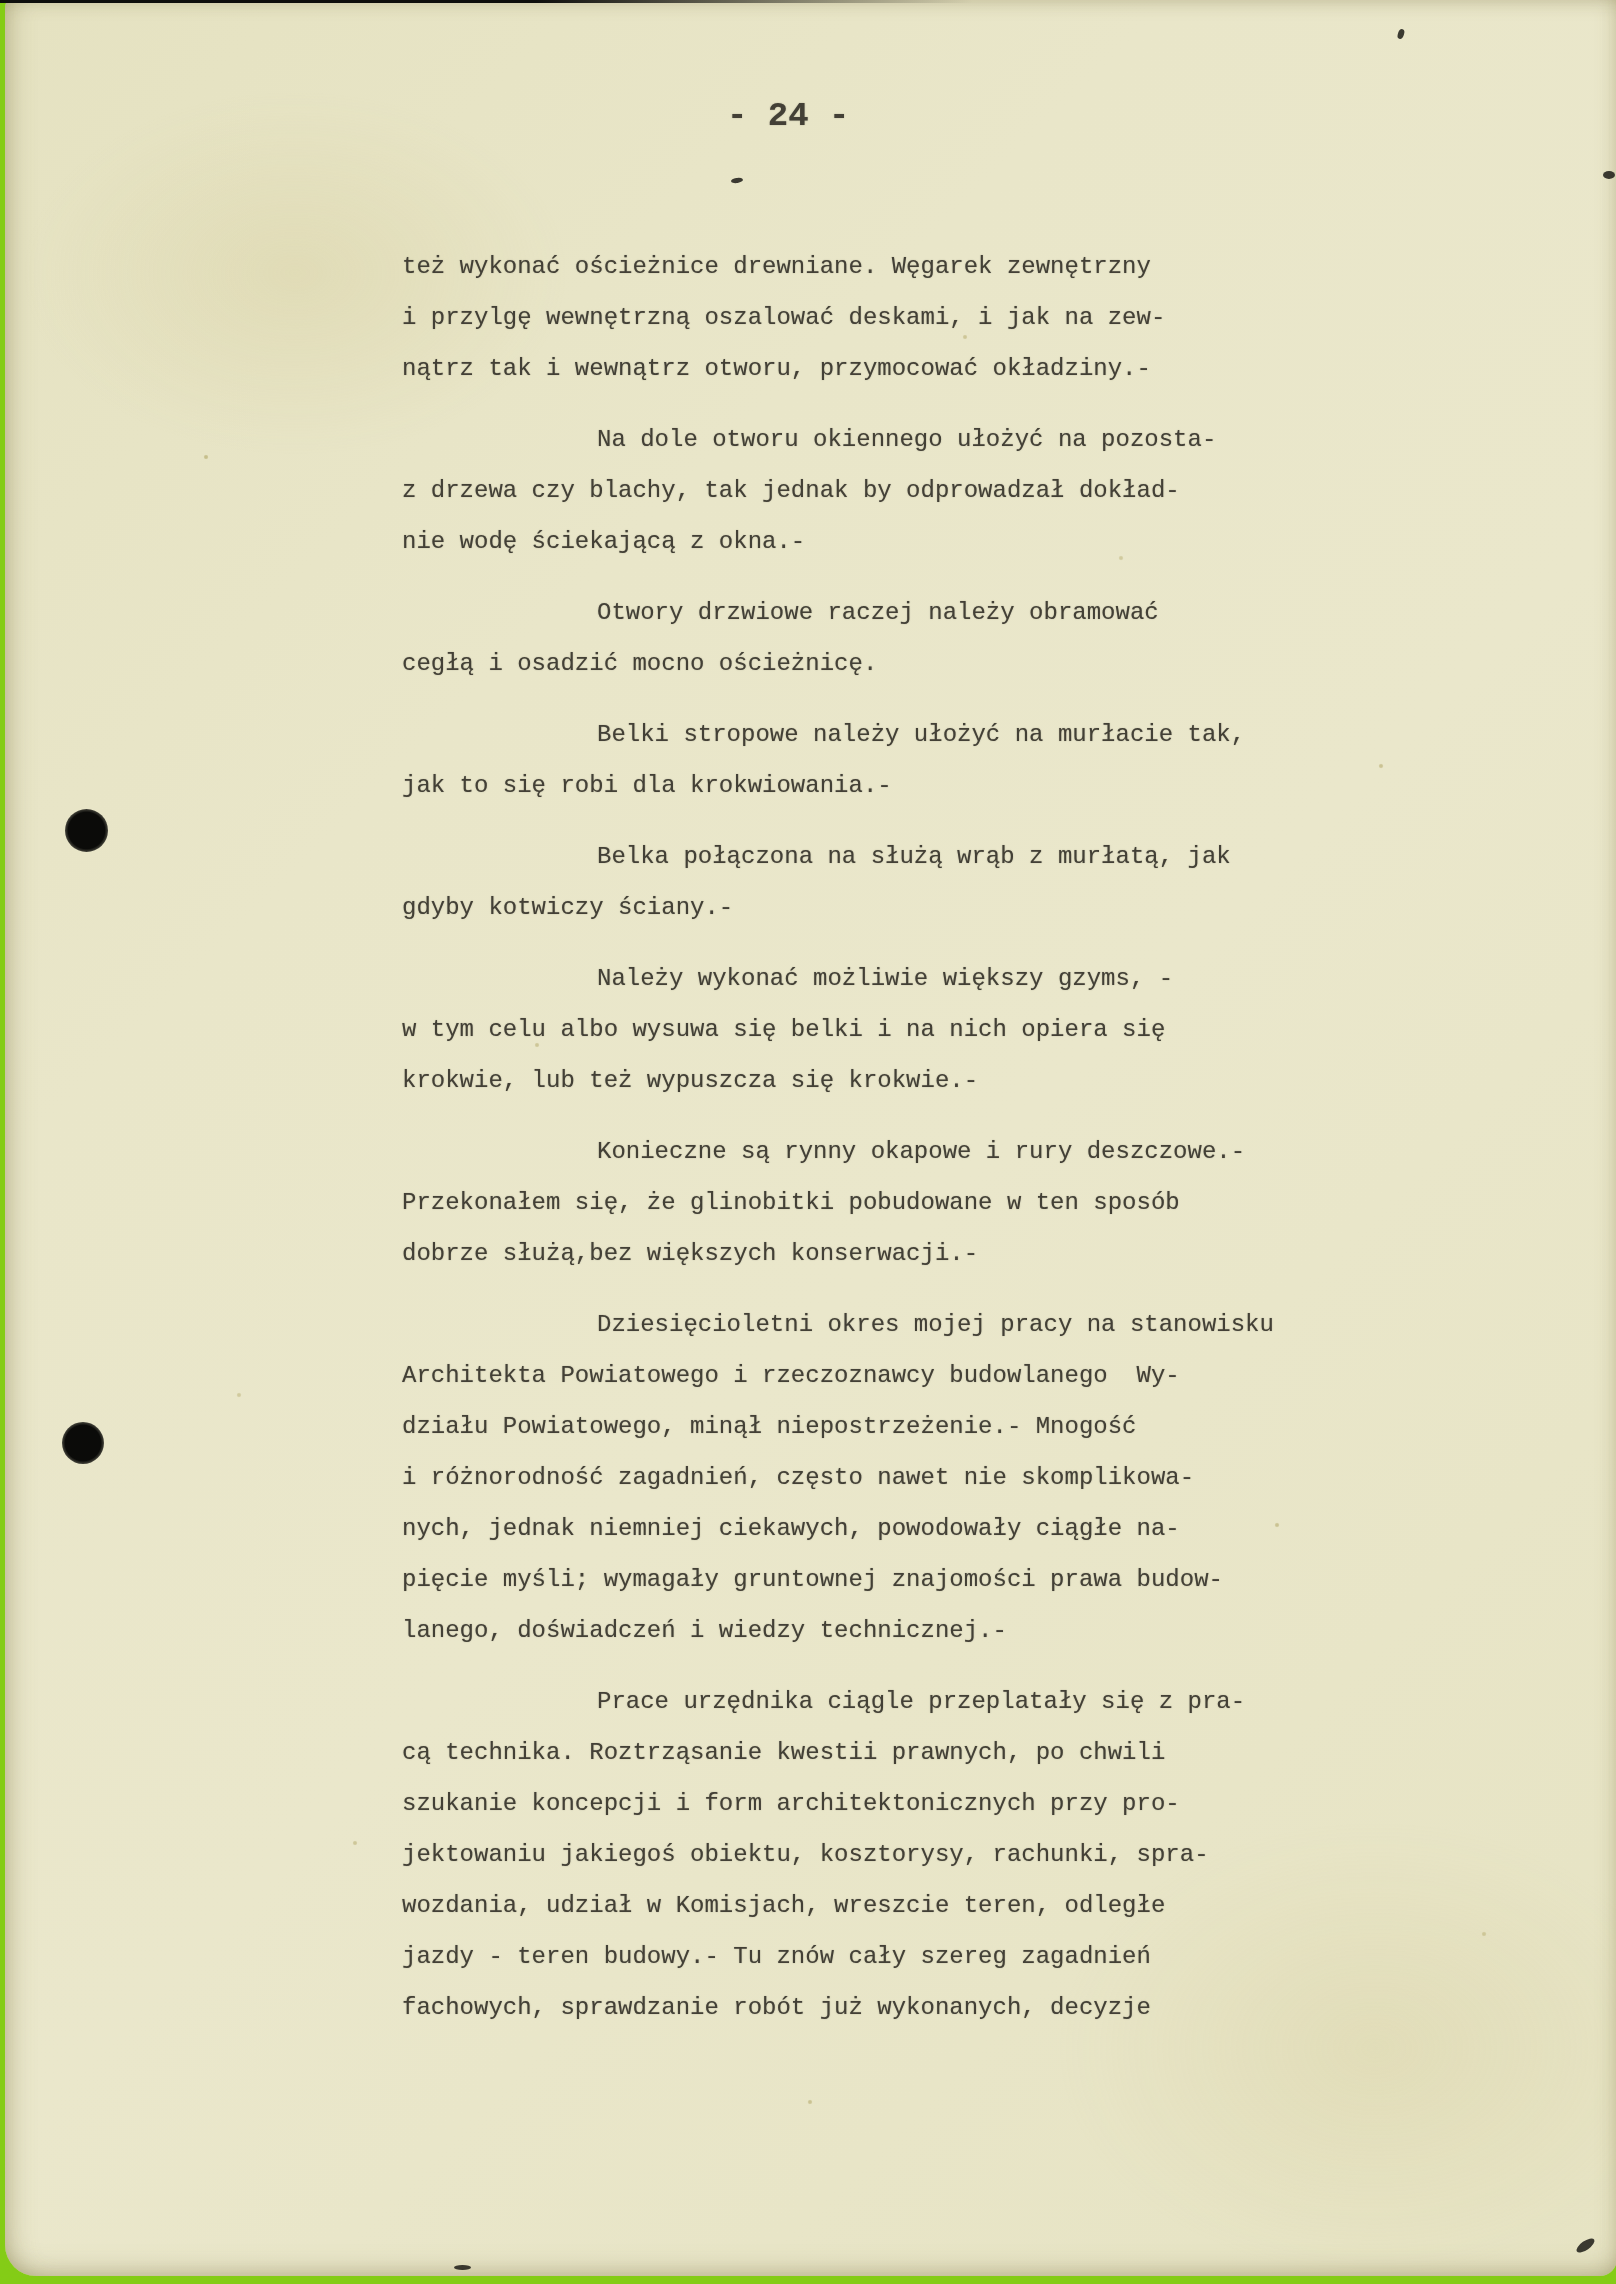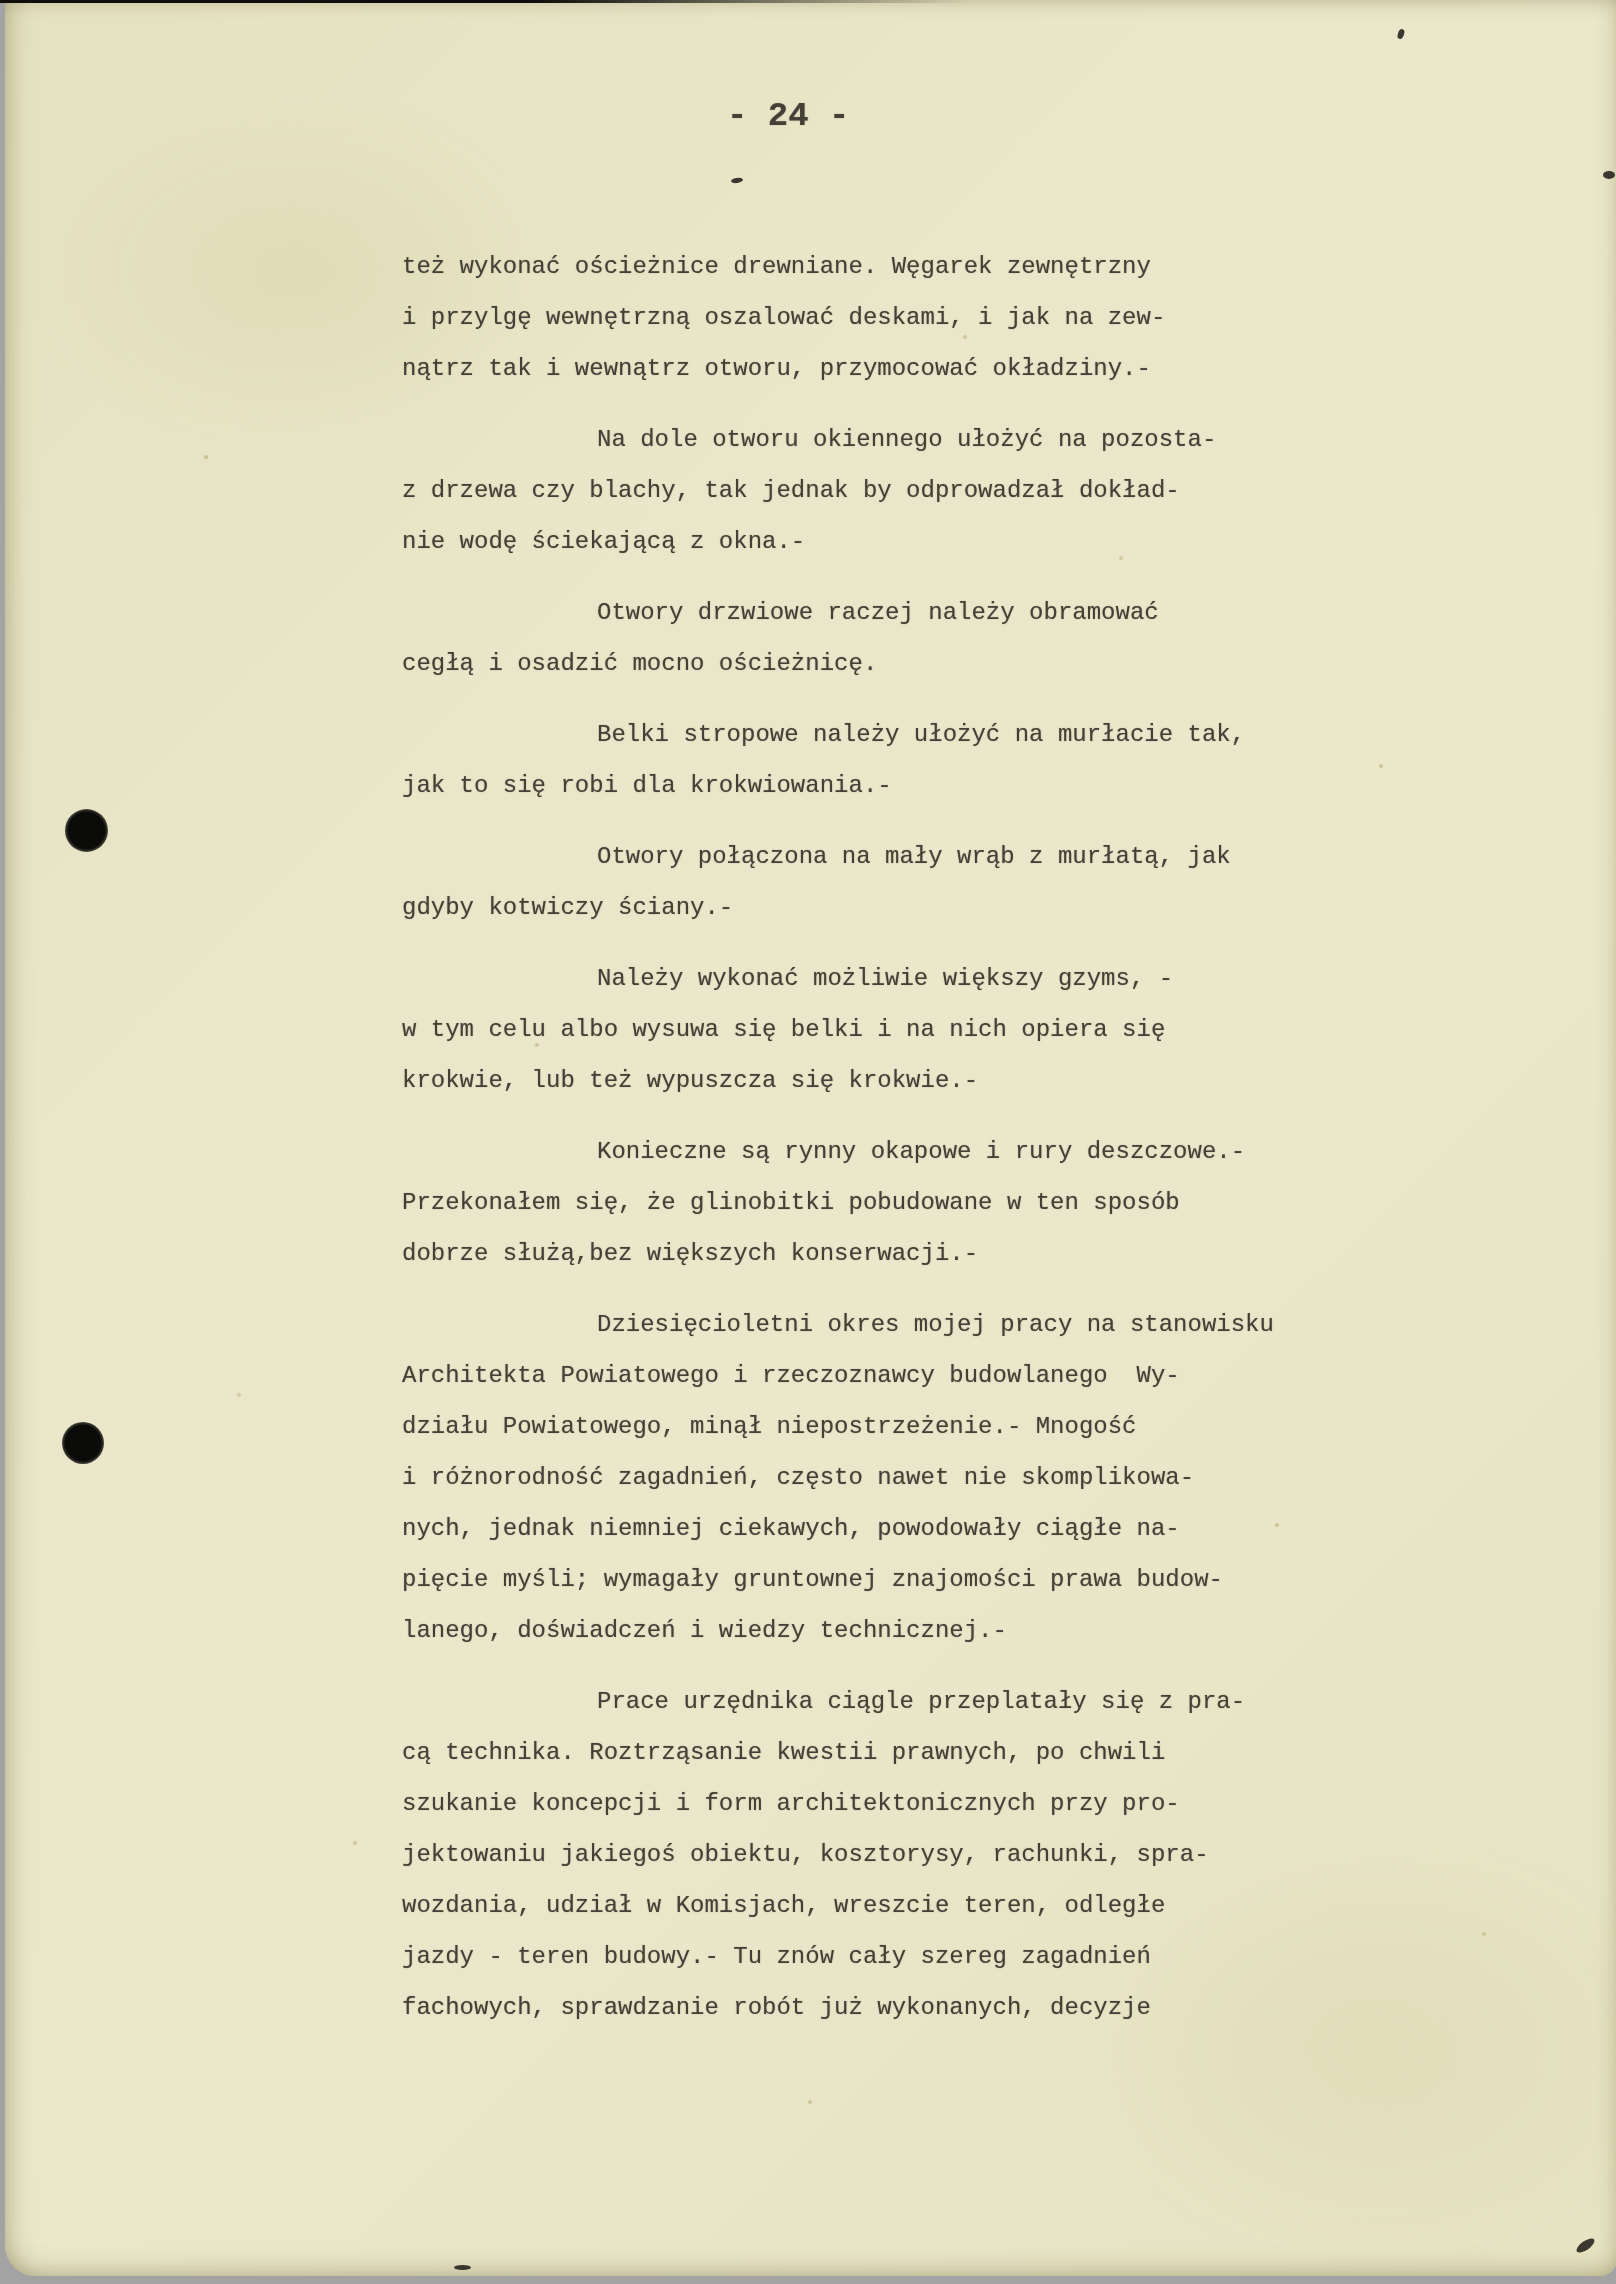--- a/index.html
+++ b/index.html
@@ -88,21 +88,21 @@
   .speck {
     position: absolute;
     background: #1c1b16;
     border-radius: 50%;
     opacity: 0.85;
   }
 </style>
 </head>
 <body>
 
-<div class="scan" style="background: #a3a3a3;">
+<div class="scan" style="background: #84cc16;">
   <div class="paper"></div>
   <div class="edge-top"></div>
 
   <div class="page-number" style="color: rgb(67, 64, 54);">- 24 -</div>
 
   <div class="text-block" style="color: rgb(67, 64, 54);">
       <div class="para">
         <div class="line">też wykonać ościeżnice drewniane. Węgarek zewnętrzny</div>
         <div class="line">i przylgę wewnętrzną oszalować deskami, i jak na zew-</div>
         <div class="line">nątrz tak i wewnątrz otworu, przymocować okładziny.-</div>
@@ -114,21 +114,21 @@
       </div>
       <div class="para indented">
         <div class="line">Otwory drzwiowe raczej należy obramować</div>
         <div class="line">cegłą i osadzić mocno ościeżnicę.</div>
       </div>
       <div class="para indented">
         <div class="line">Belki stropowe należy ułożyć na murłacie tak,</div>
         <div class="line">jak to się robi dla krokwiowania.-</div>
       </div>
       <div class="para indented">
-        <div class="line">Otwory połączona na mały wrąb z murłatą, jak</div>
+        <div class="line">Belka połączona na służą wrąb z murłatą, jak</div>
         <div class="line">gdyby kotwiczy ściany.-</div>
       </div>
       <div class="para indented">
         <div class="line">Należy wykonać możliwie większy gzyms, -</div>
         <div class="line">w tym celu albo wysuwa się belki i na nich opiera się</div>
         <div class="line">krokwie, lub też wypuszcza się krokwie.-</div>
       </div>
       <div class="para indented">
         <div class="line">Konieczne są rynny okapowe i rury deszczowe.-</div>
         <div class="line">Przekonałem się, że glinobitki pobudowane w ten sposób</div>

